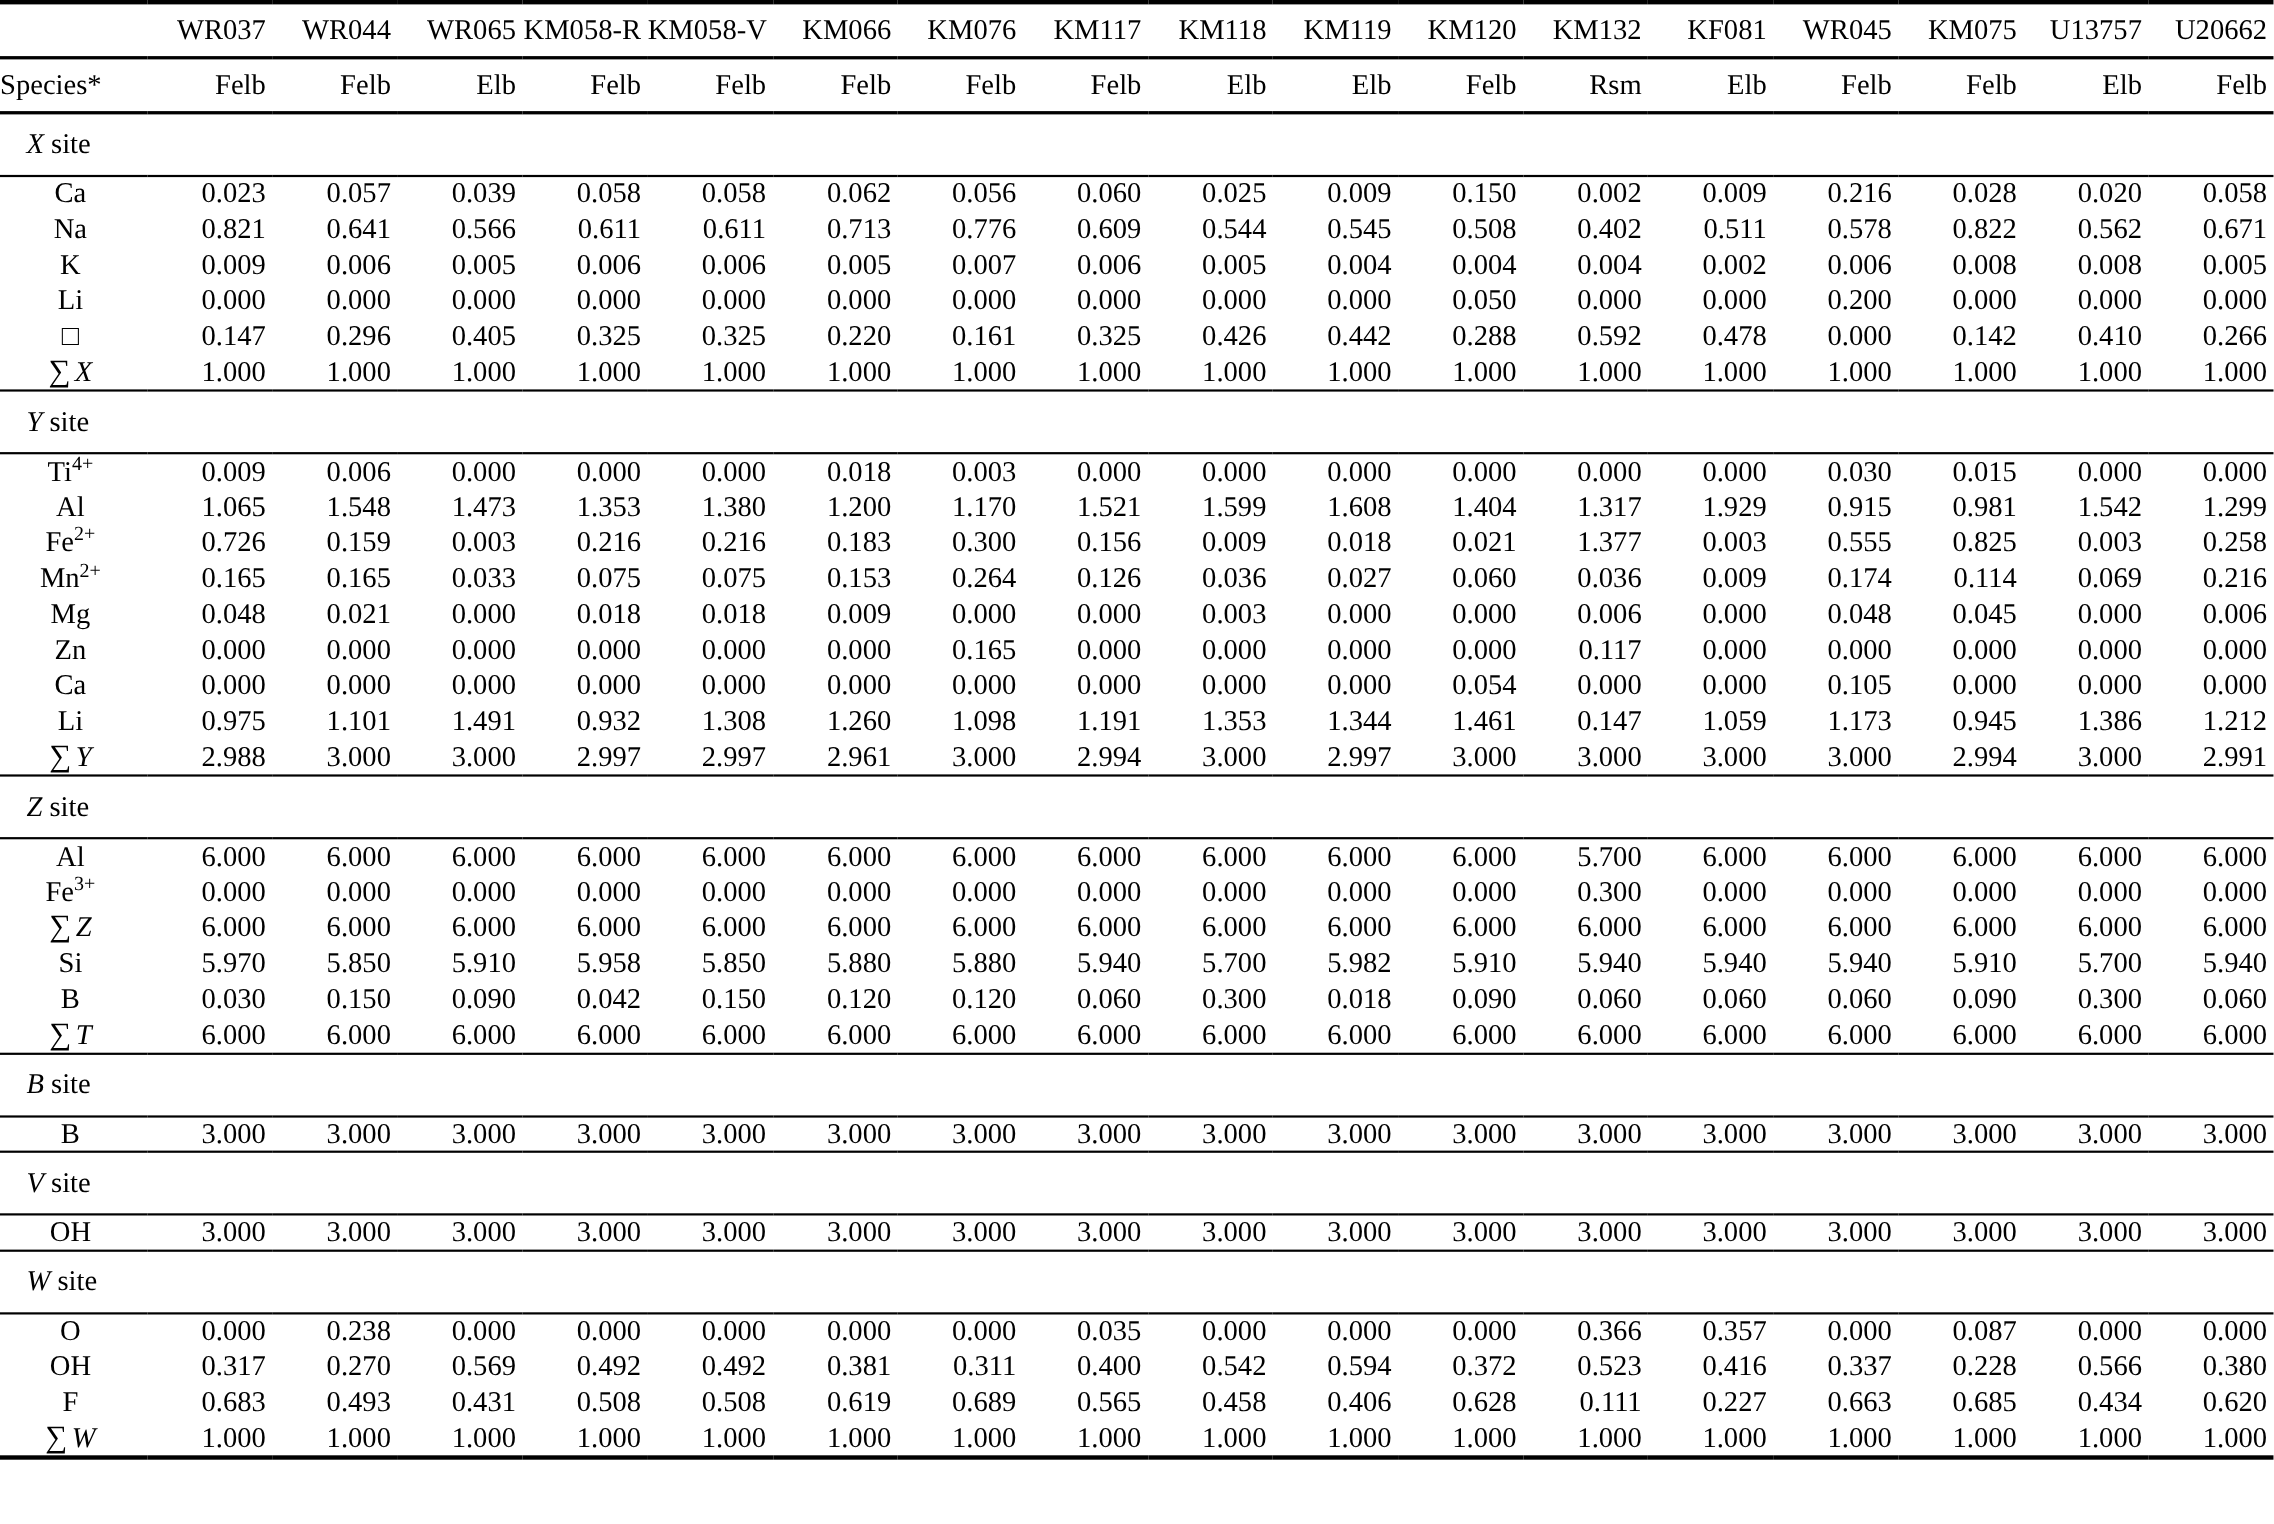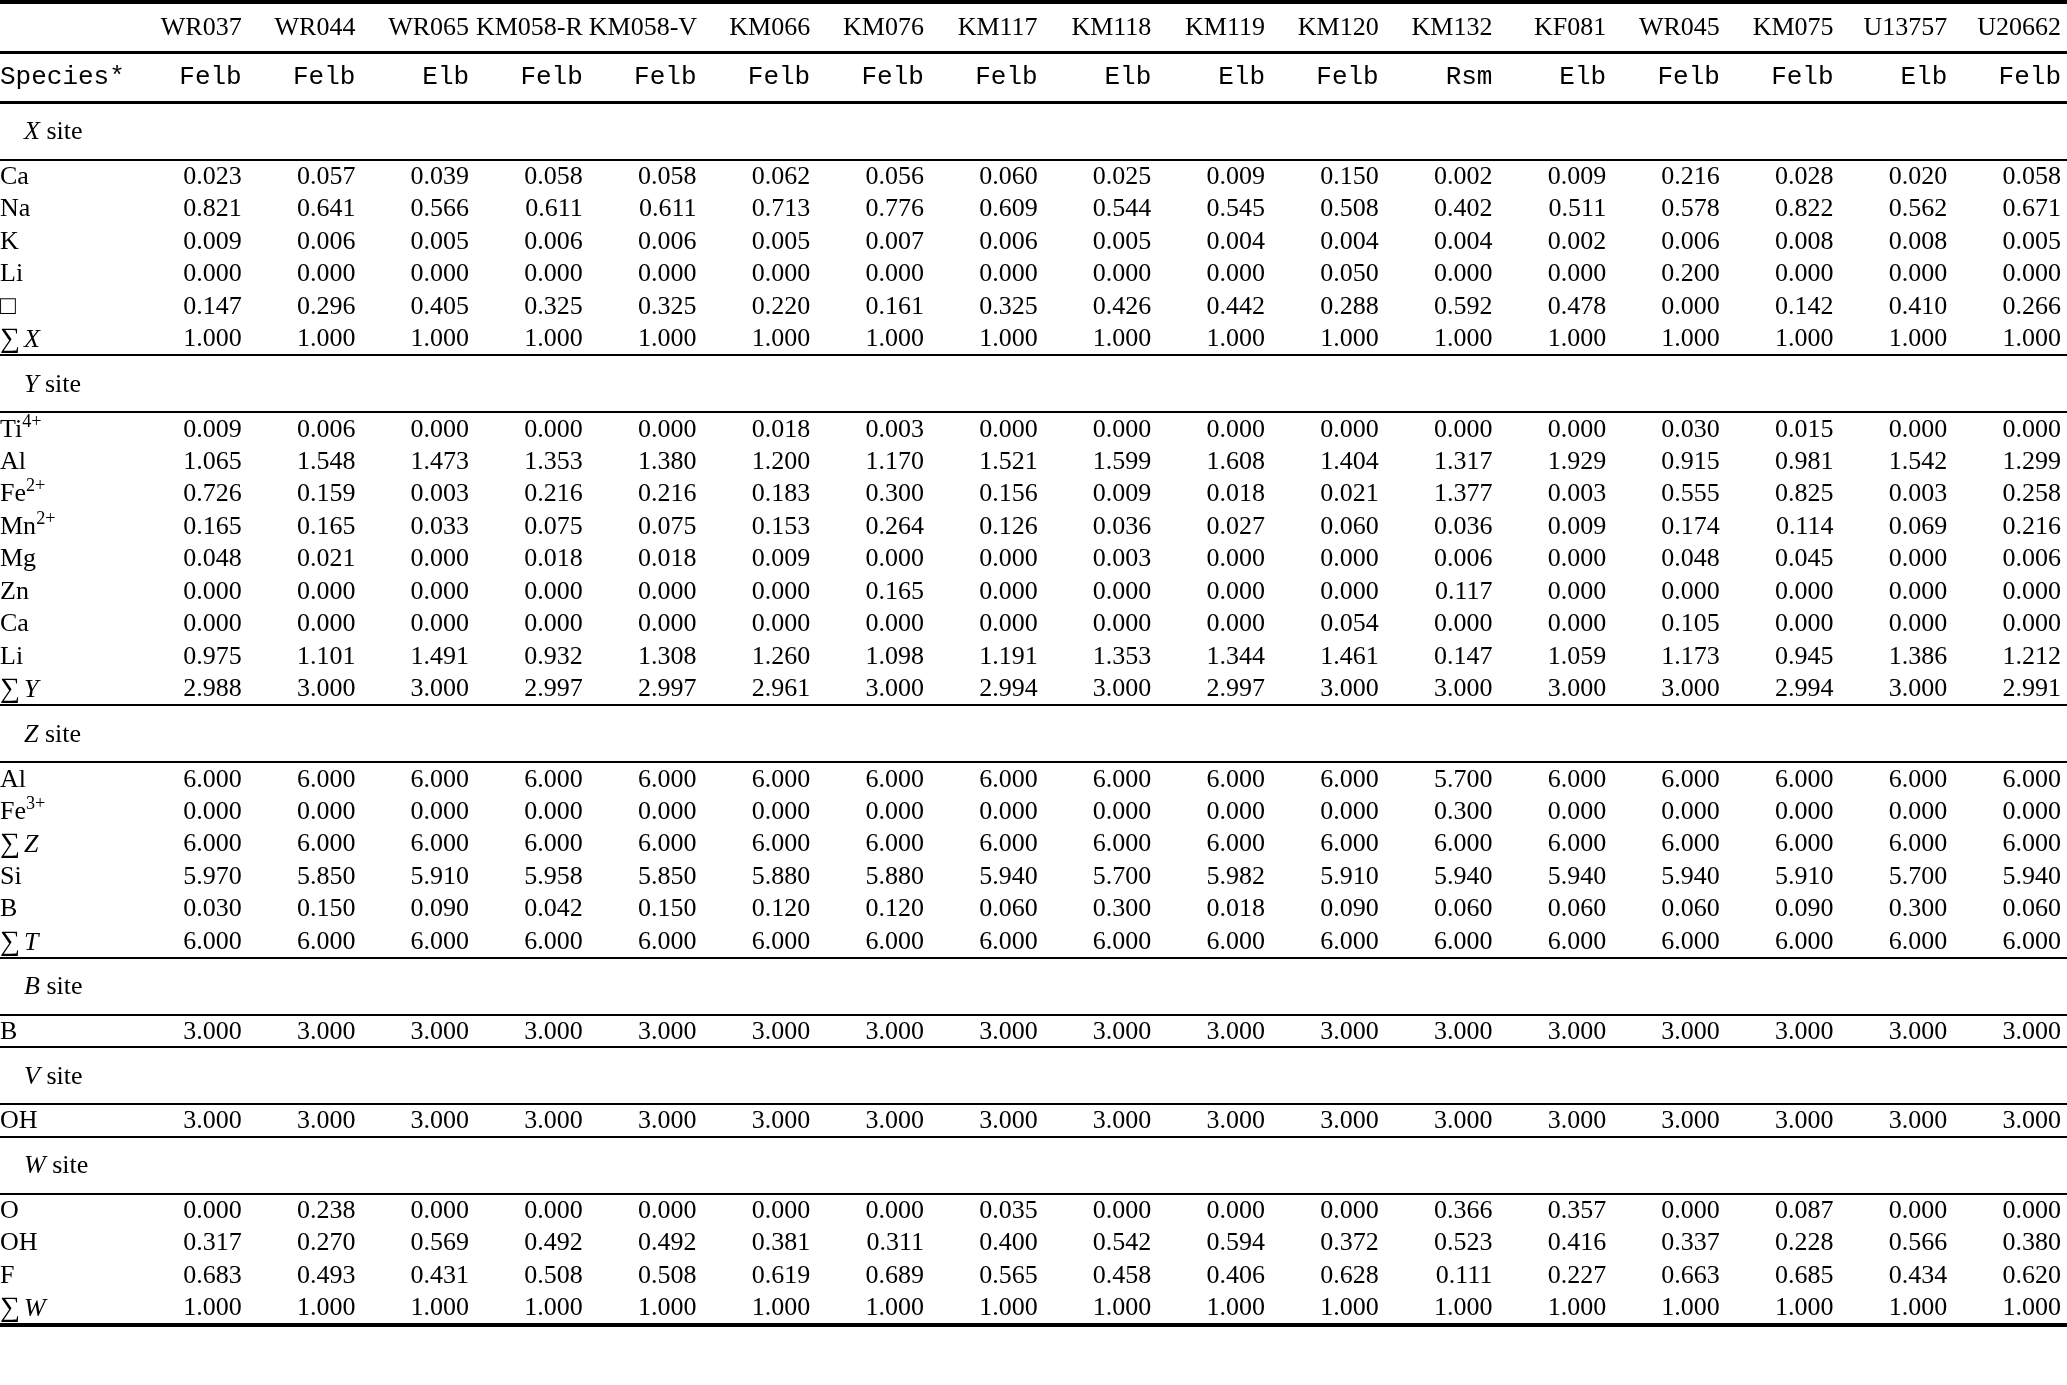--- a/index.html
+++ b/index.html
@@ -20,34 +20,34 @@
     border-bottom: 4px solid #000;
   }
   table.comp th, table.comp td {
     padding: 0 6px 0 0;
     vertical-align: middle;
     white-space: nowrap;
     font-weight: normal;
   }
   tr.header-row { height: 50px; }
   tr.header-row th { text-align: right; border-bottom: 3px solid #000; }
-  tr.species-row { height: 50px; font-family: Liberation Mono, monospace; }
+  tr.species-row { height: 50px; }
   tr.species-row td { text-align: right; border-bottom: 3px solid #000; }
   tr.species-row td.row-label { text-align: left; }
   tr.section-row td {
     border-top: 2px solid #000;
     border-bottom: 2px solid #000;
     height: 55px;
     text-align: left;
     padding-left: 24px;
   }
   tr.section-row td i { font-style: italic; }
   tr.data-row { height: 32.5px; }
   td.row-label {
-    text-align: left;
+    text-align: center;
     padding-left: 16px;
   }
   td.num { text-align: right; }
   sup { font-size: 70%; line-height: 0; }
   .sigma { font-size: 108%; }
   .sumvar { font-style: italic; padding-left: 4px; }
   .corner { border-bottom: 3px solid #000; }
 </style>
 </head>
 <body>

